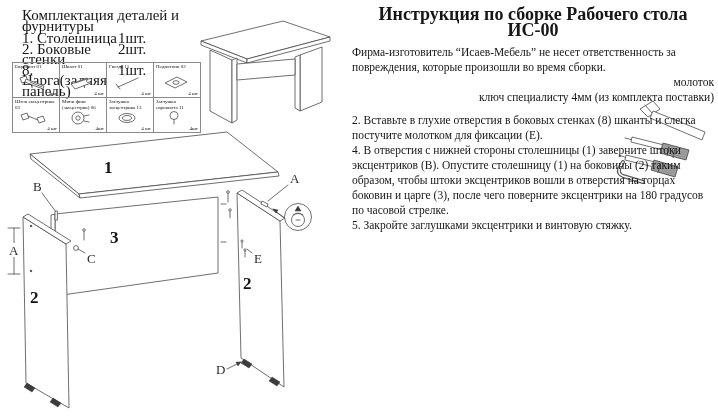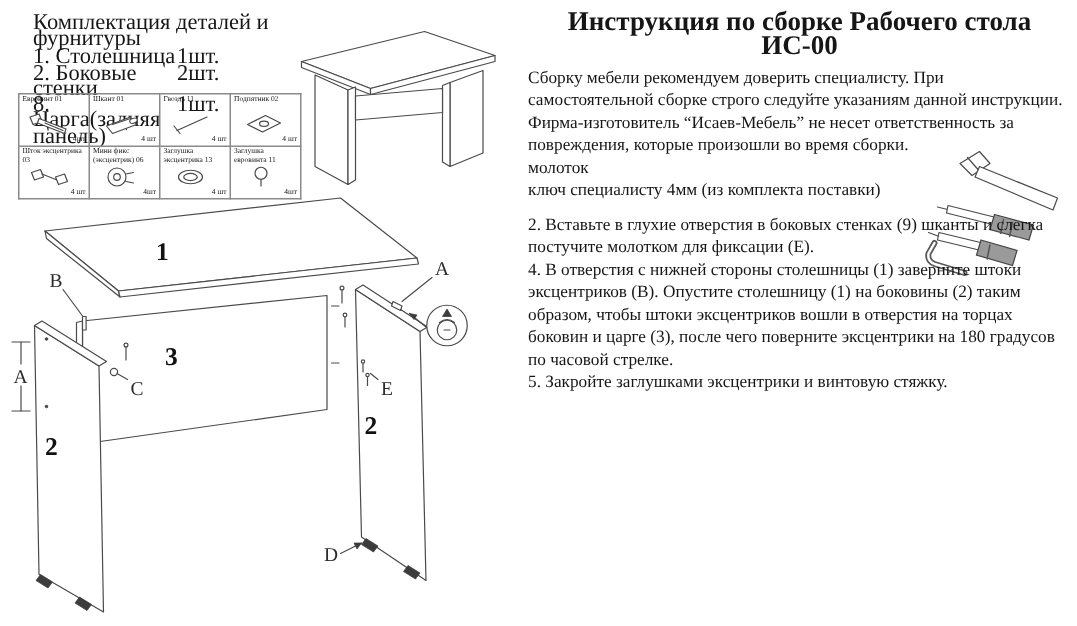--- a/index.html
+++ b/index.html
@@ -19,21 +19,21 @@
     border:0.8px solid #8a8a8a;width:42px;height:32px;padding:1px 2px;
     vertical-align:top;position:relative;
   }
   .hw .hw-label{font-size:5px;line-height:5.5px;font-family:"Liberation Serif",serif;display:block;}
   .hw .hw-qty{position:absolute;right:2px;bottom:1px;font-size:5px;}
   .hw .hw-ic{position:absolute;left:3px;top:12px;}
   
   .rcol{position:absolute;left:352px;top:6px;width:362px;font-size:11.5px;line-height:15px;}
   .rtitle{font-weight:bold;font-size:18px;line-height:16px;text-align:center;margin-bottom:7px;}
   .rcol p{margin:0;}
-  .tool-line{margin:0;}
+  .tool-line{margin:0;text-align:right;}
   .steps{margin-top:8px;}
   
   .desk-svg{position:absolute;left:195px;top:14px;}
   .exploded-svg{position:absolute;left:0px;top:127px;}
   .tools-svg{position:absolute;left:612px;top:98px;}
   svg{display:block;}
   .ln{fill:#ffffff;stroke:#4a4a4a;stroke-width:0.8;stroke-linejoin:round;}
   .ln2{fill:none;stroke:#4a4a4a;stroke-width:0.8;stroke-linejoin:round;stroke-linecap:round;}
   .dk{fill:#3c3c3c;stroke:#3c3c3c;stroke-width:0.5;}
   .callout{font-family:"Liberation Serif",serif;font-size:13px;fill:#2b2b2b;}
@@ -243,24 +243,23 @@
     <g>
       <path d="M11,64 L7,71 Q6,76 11,78 L31,84" fill="none" stroke="#5a5a5a" stroke-width="4" stroke-linecap="round"></path>
       <path d="M11,64 L7,71 Q6,76 11,78 L31,84" fill="none" stroke="#ffffff" stroke-width="1.6" stroke-linecap="round"></path>
     </g>
   </svg>
 
   <div class="rcol">
     <div class="rtitle">
       <div>Инструкция по сборке Рабочего стола ИС-00</div>
     </div>
-    <p>Сборку мебели рекомендуем доверить специалисту. При самостоятельной сборке строго следуйте указаниям данной инструкции.</p>
     <p>Фирма-изготовитель “Исаев-Мебель” не несет ответственность за повреждения, которые произошли во время сборки.</p>
     <p class="tool-line">молоток</p>
     <p class="tool-line">ключ специалисту 4мм (из комплекта поставки)</p>
     <div class="steps">
-      <p>2. Вставьте в глухие отверстия в боковых стенках (9) шканты и слегка постучите молотком для фиксации (Е).</p>
+      <p>2. Вставьте в глухие отверстия в боковых стенках (8) шканты и слегка постучите молотком для фиксации (Е).</p>
       <p>4. В отверстия с нижней стороны столешницы (1) заверните штоки эксцентриков (В). Опустите столешницу (1) на боковины (2) таким образом, чтобы штоки эксцентриков вошли в отверстия на торцах боковин и царге (3), после чего поверните эксцентрики на 180 градусов по часовой стрелке.</p>
       <p>5. Закройте заглушками эксцентрики и винтовую стяжку.</p>
     </div>
   </div>
 
 </div>
 
 </body></html>

